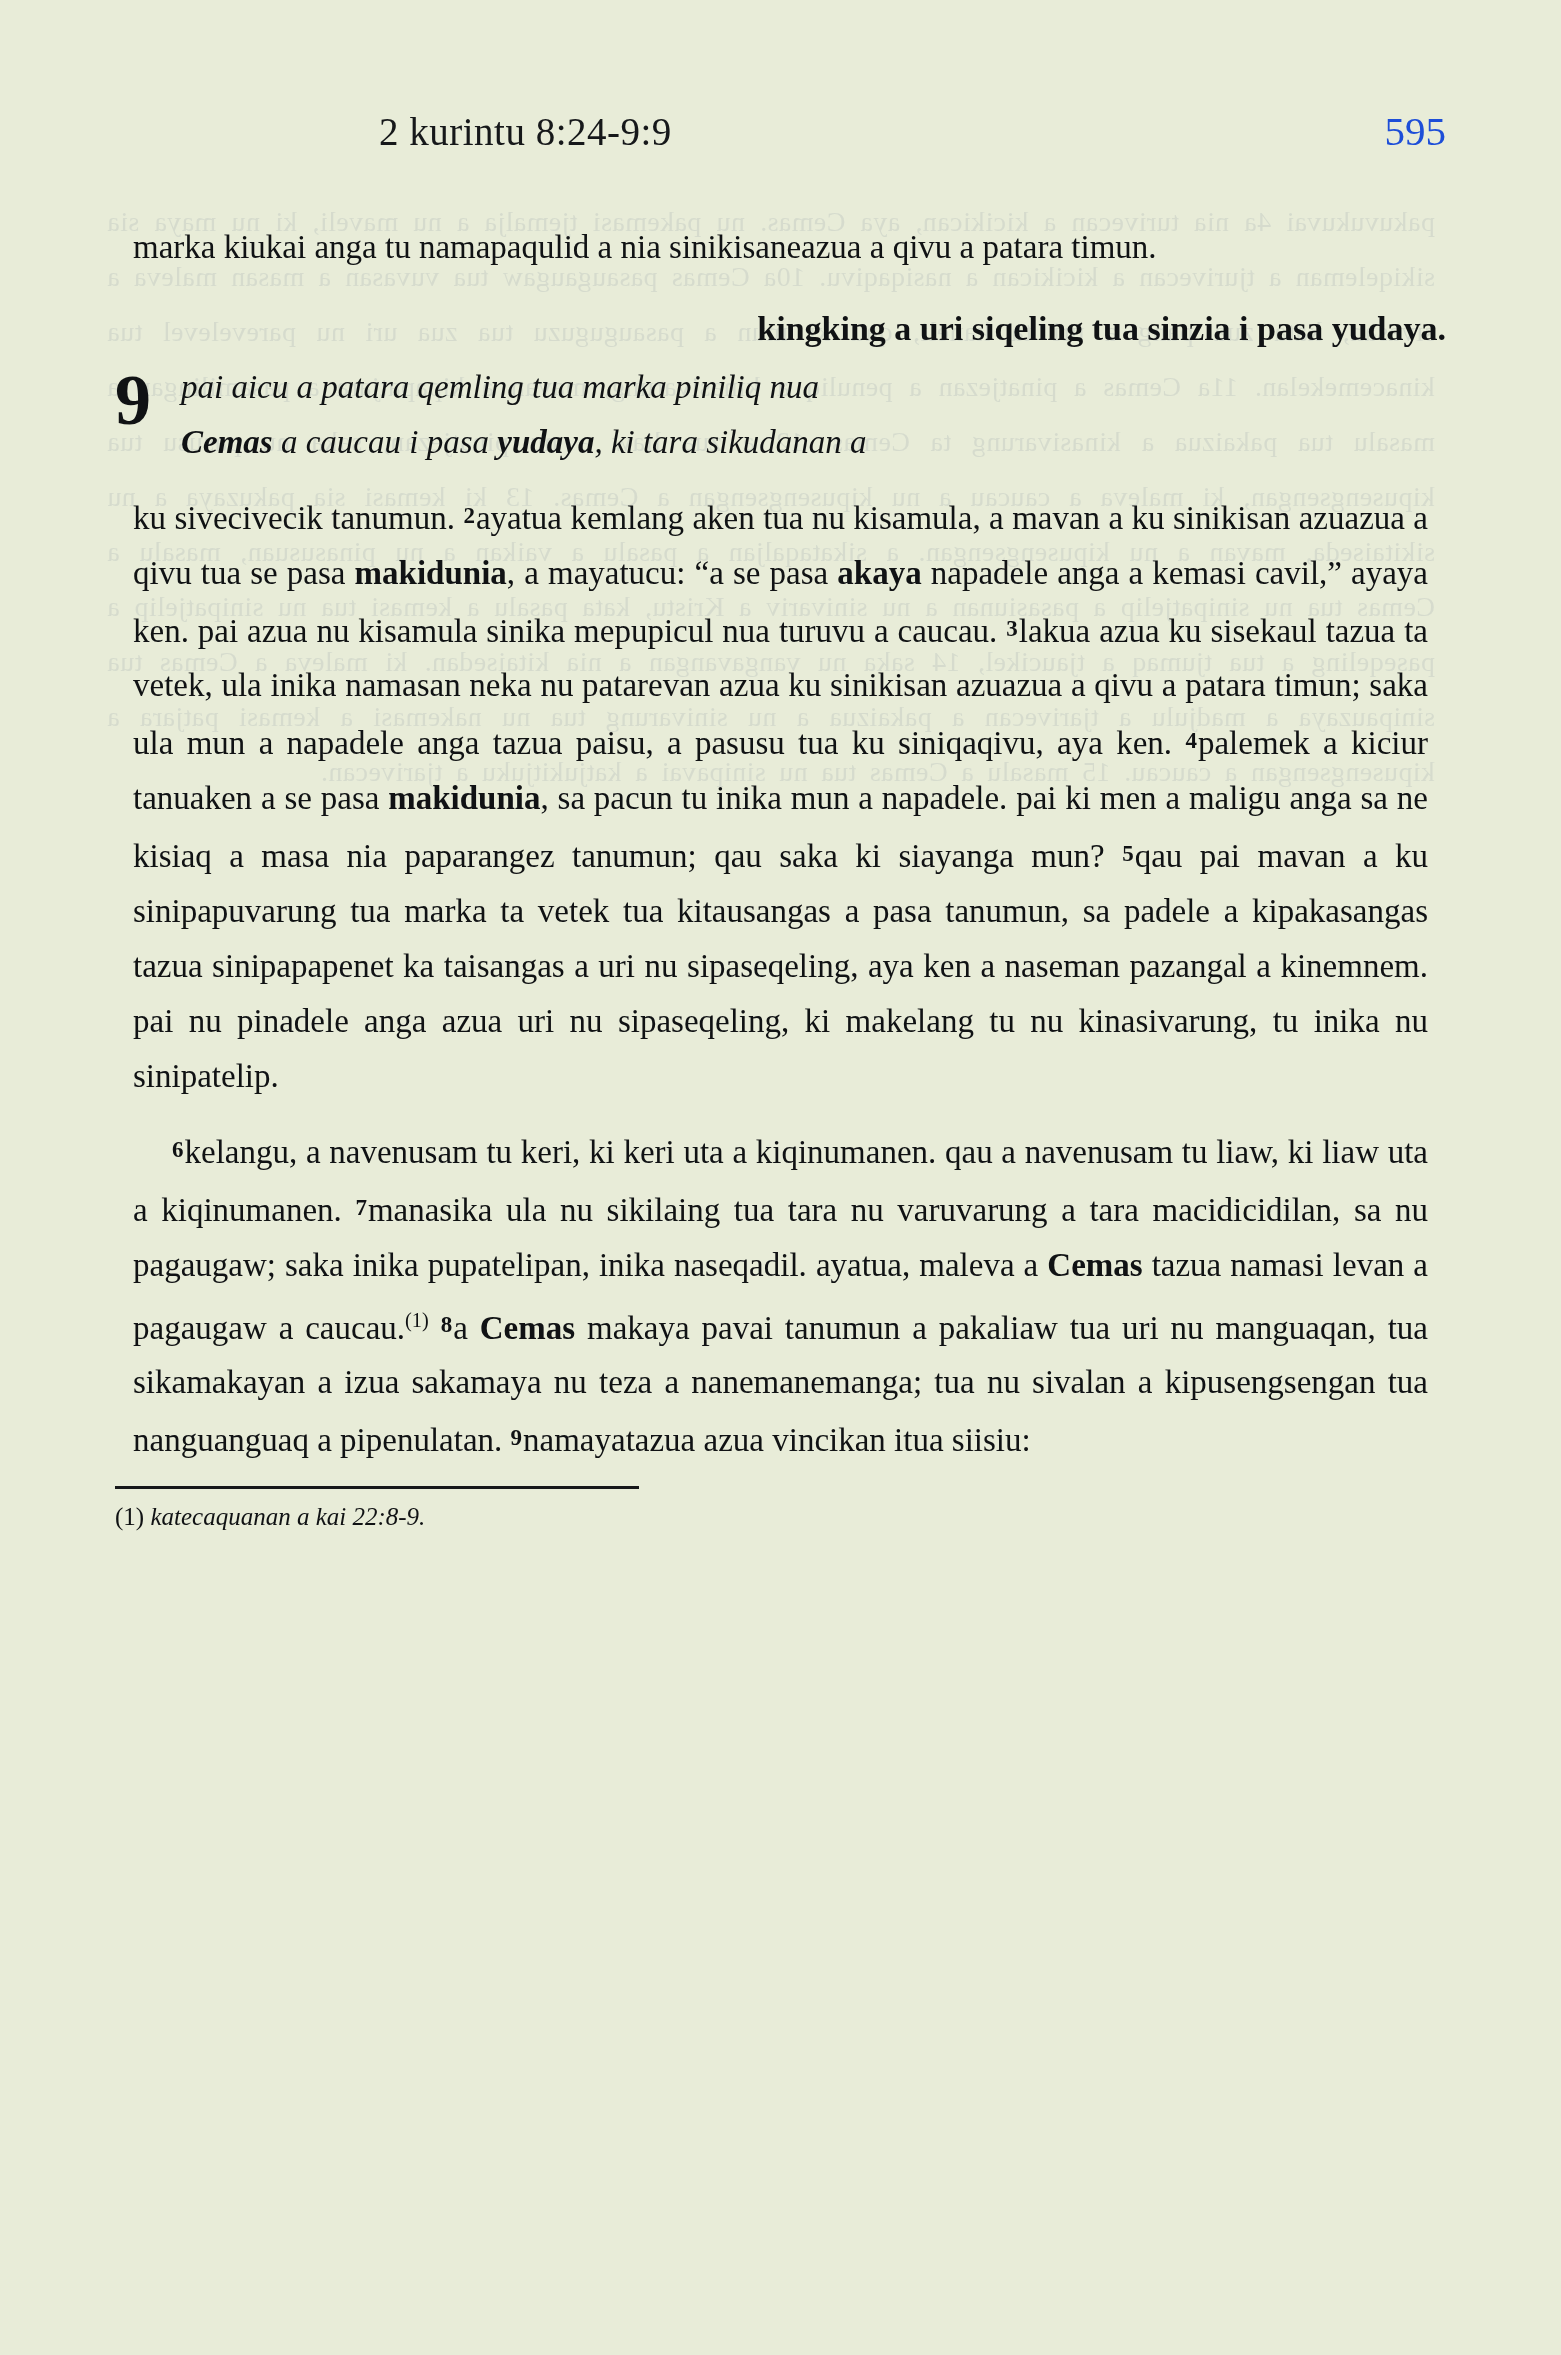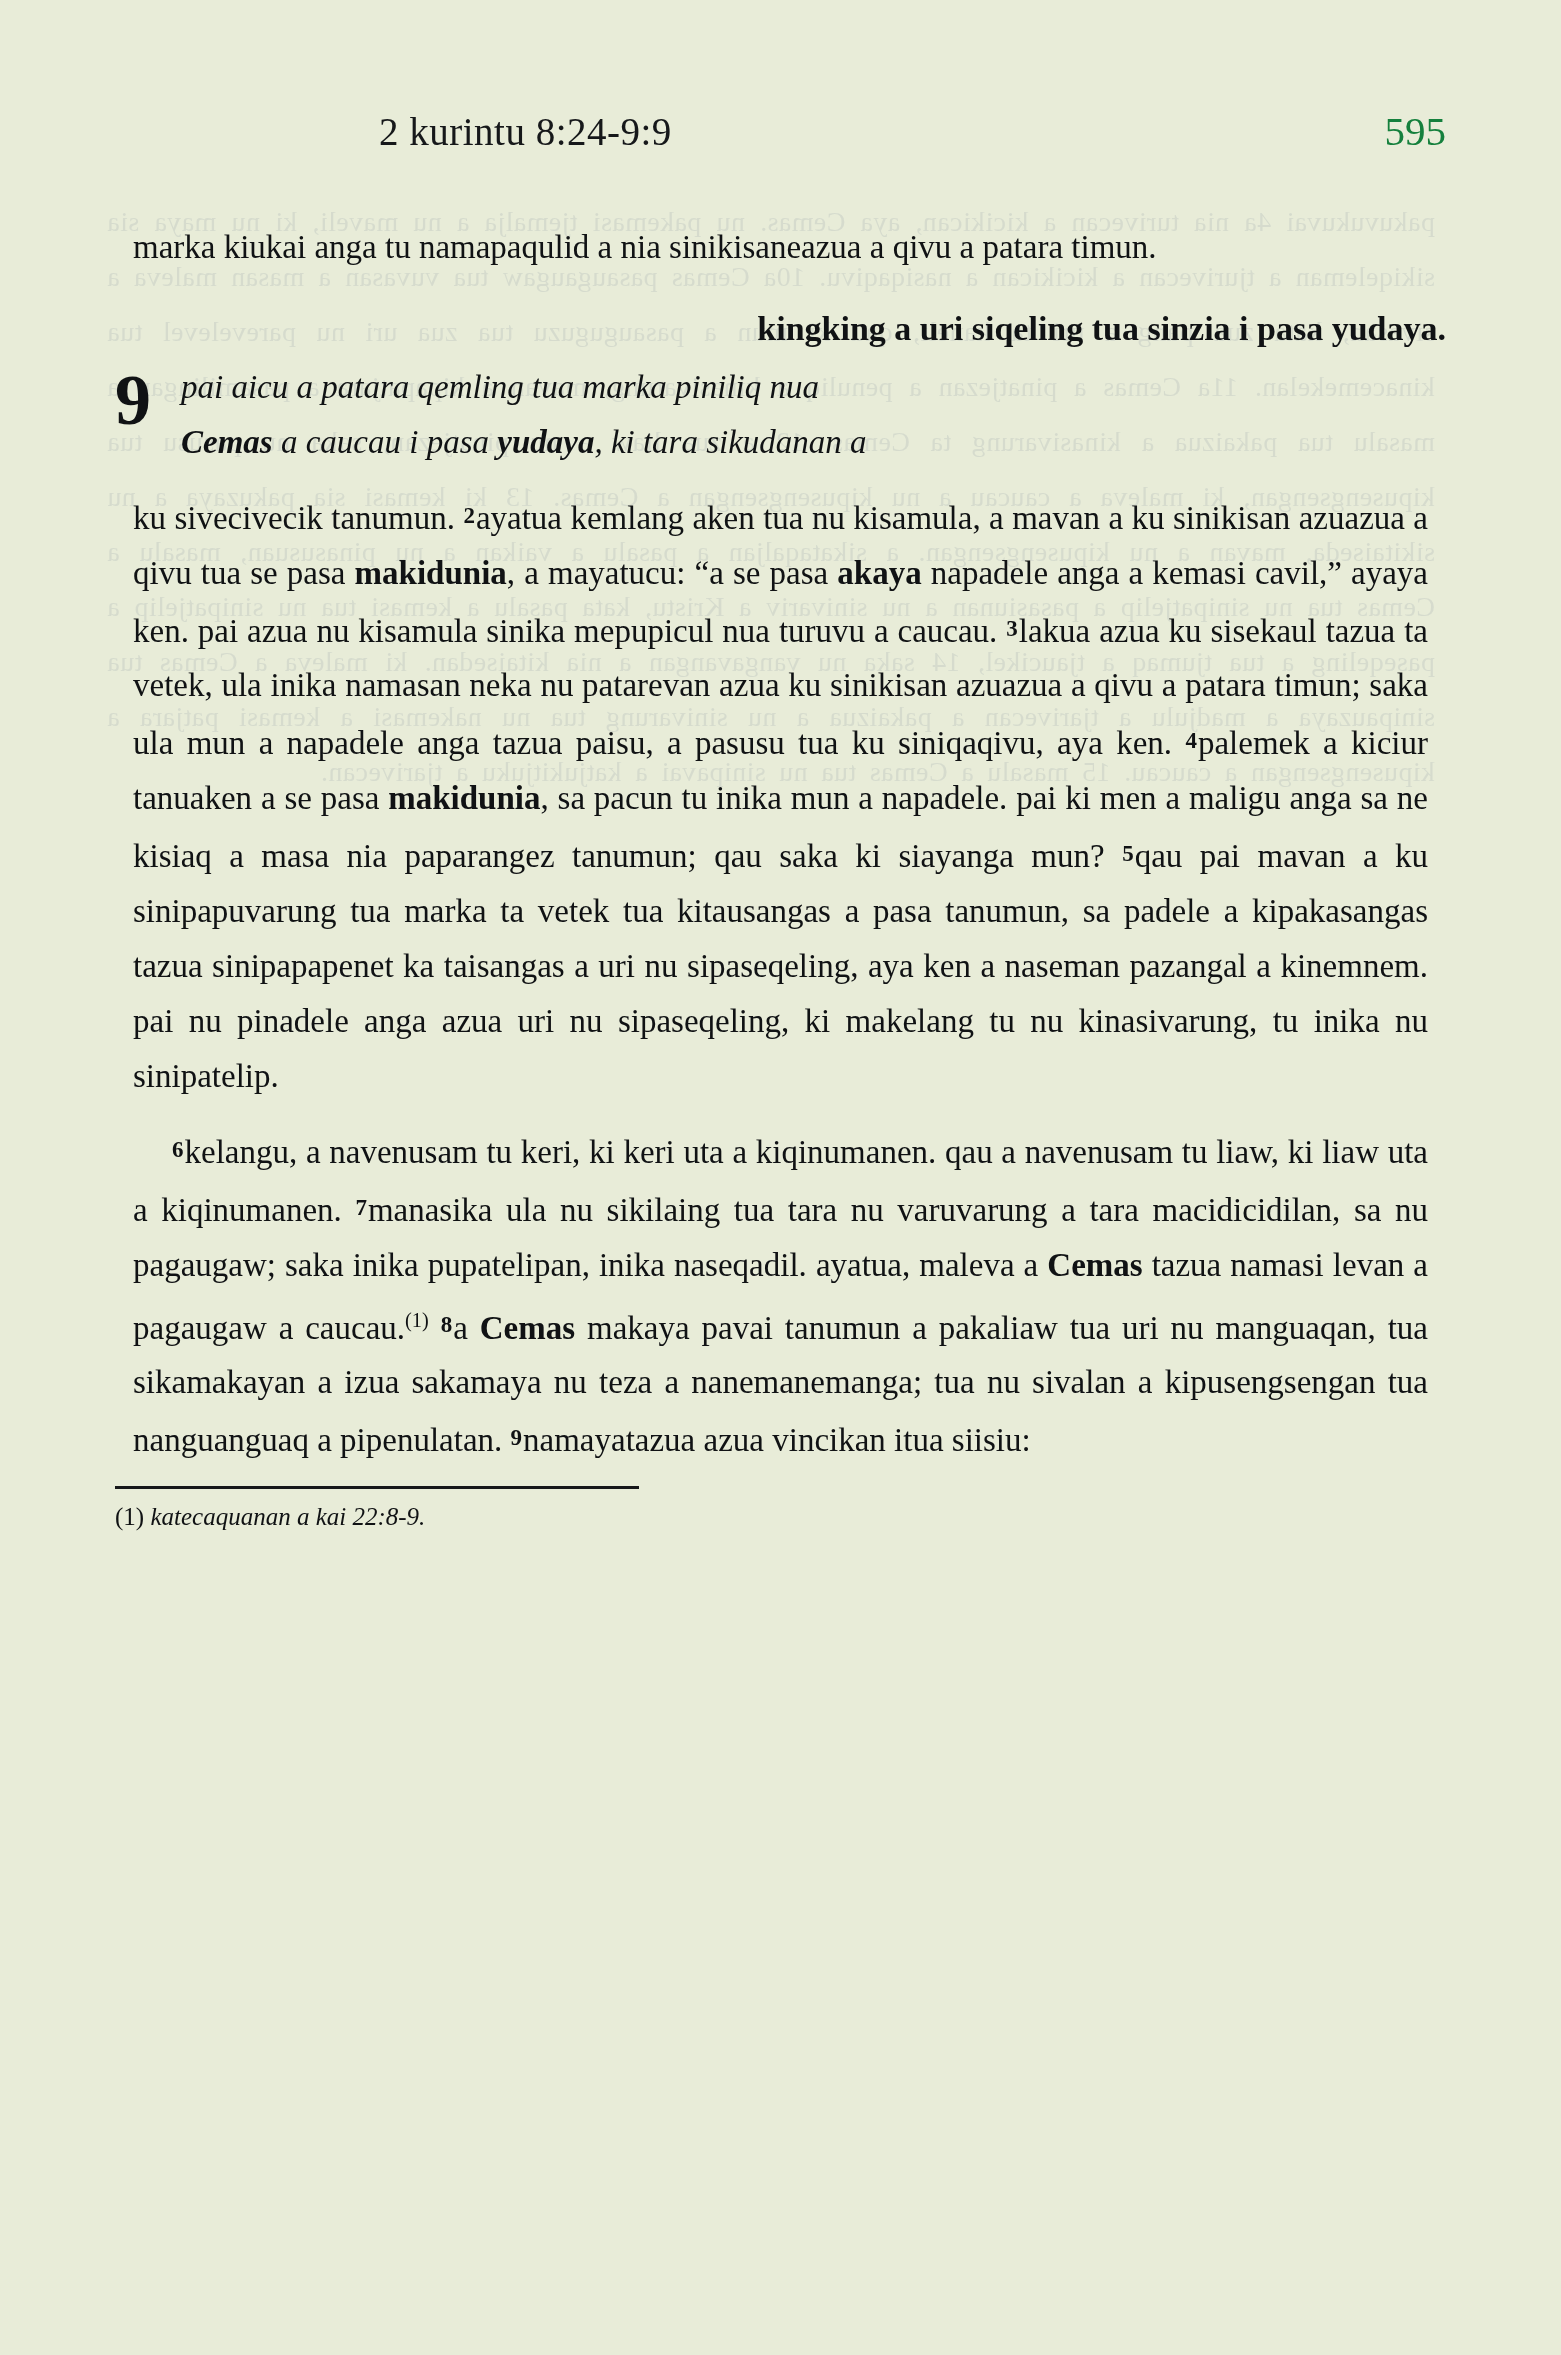--- a/index.html
+++ b/index.html
@@ -49,21 +49,21 @@
     text-align: center;
   }
   .header .running-head {
     font-size: 39px;
     letter-spacing: 0.5px;
     color: #16181a;
     margin-left: 243px;
   }
   .header .folio {
     font-size: 41px;
-    color: #15803d;
+    color: #1d4ed8;
   }
   .body-col {
     padding: 47px 115px 0 115px;
     color: #101214;
     font-size: 33px;
     line-height: 55px;
     text-align: justify;
     text-justify: inter-word;
   }
   .para {

